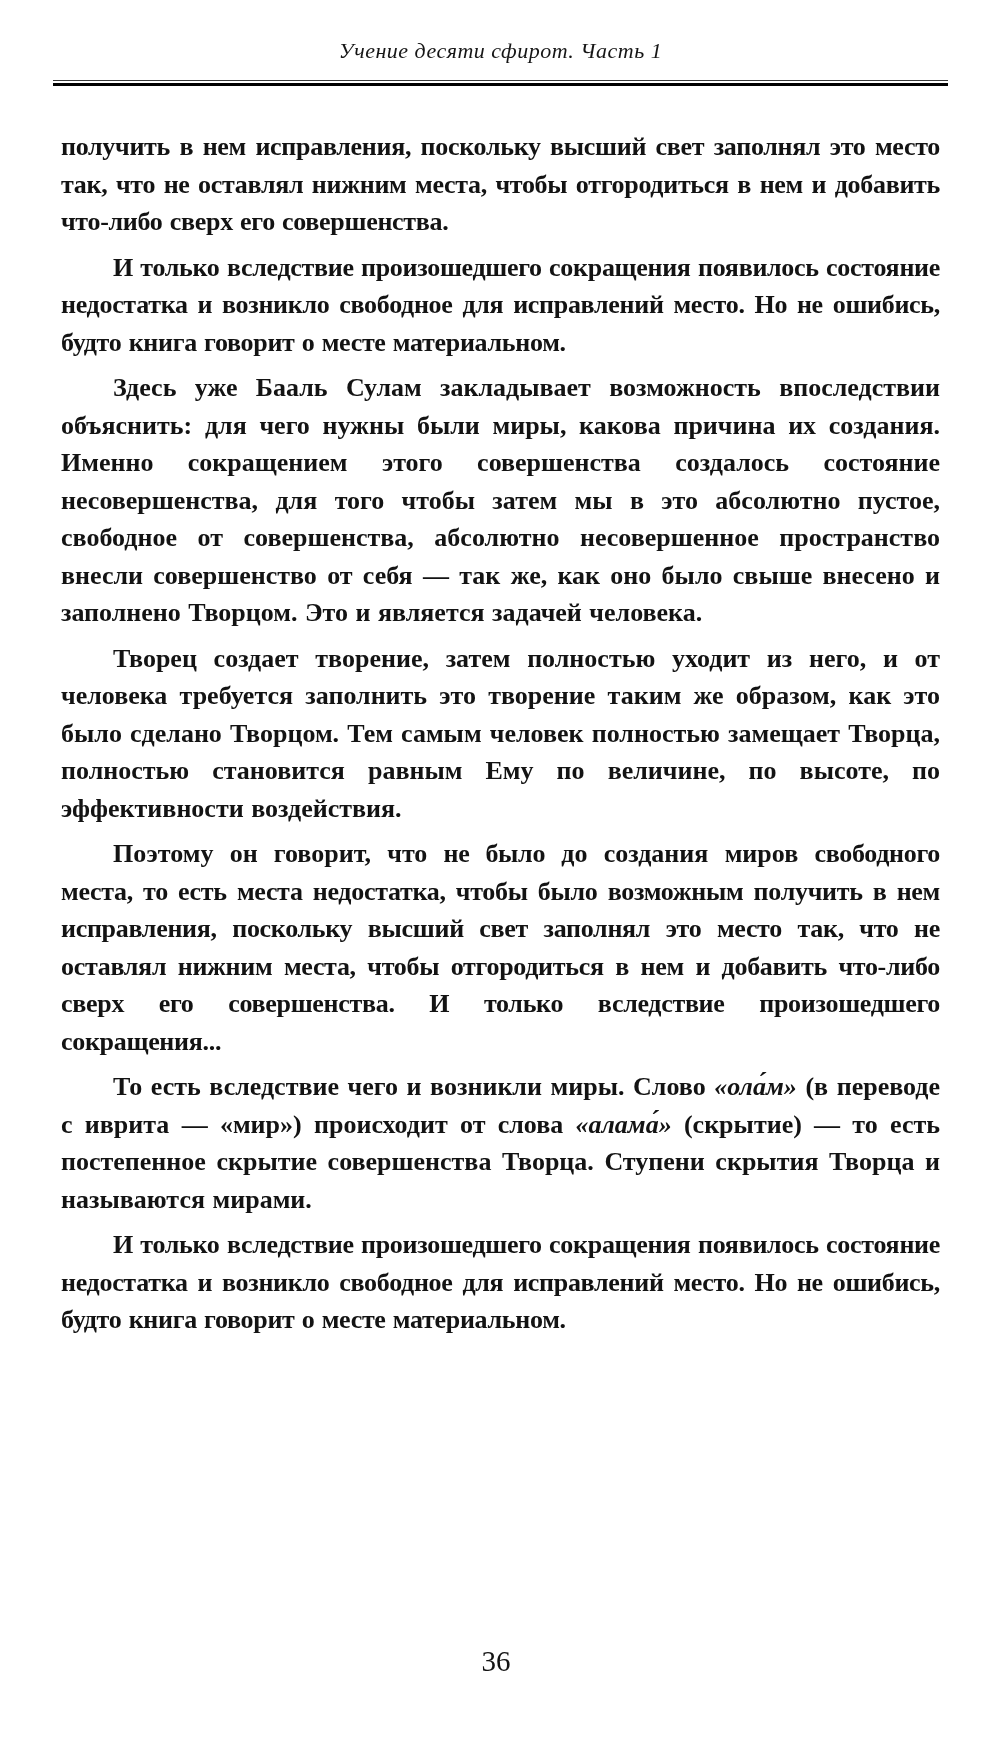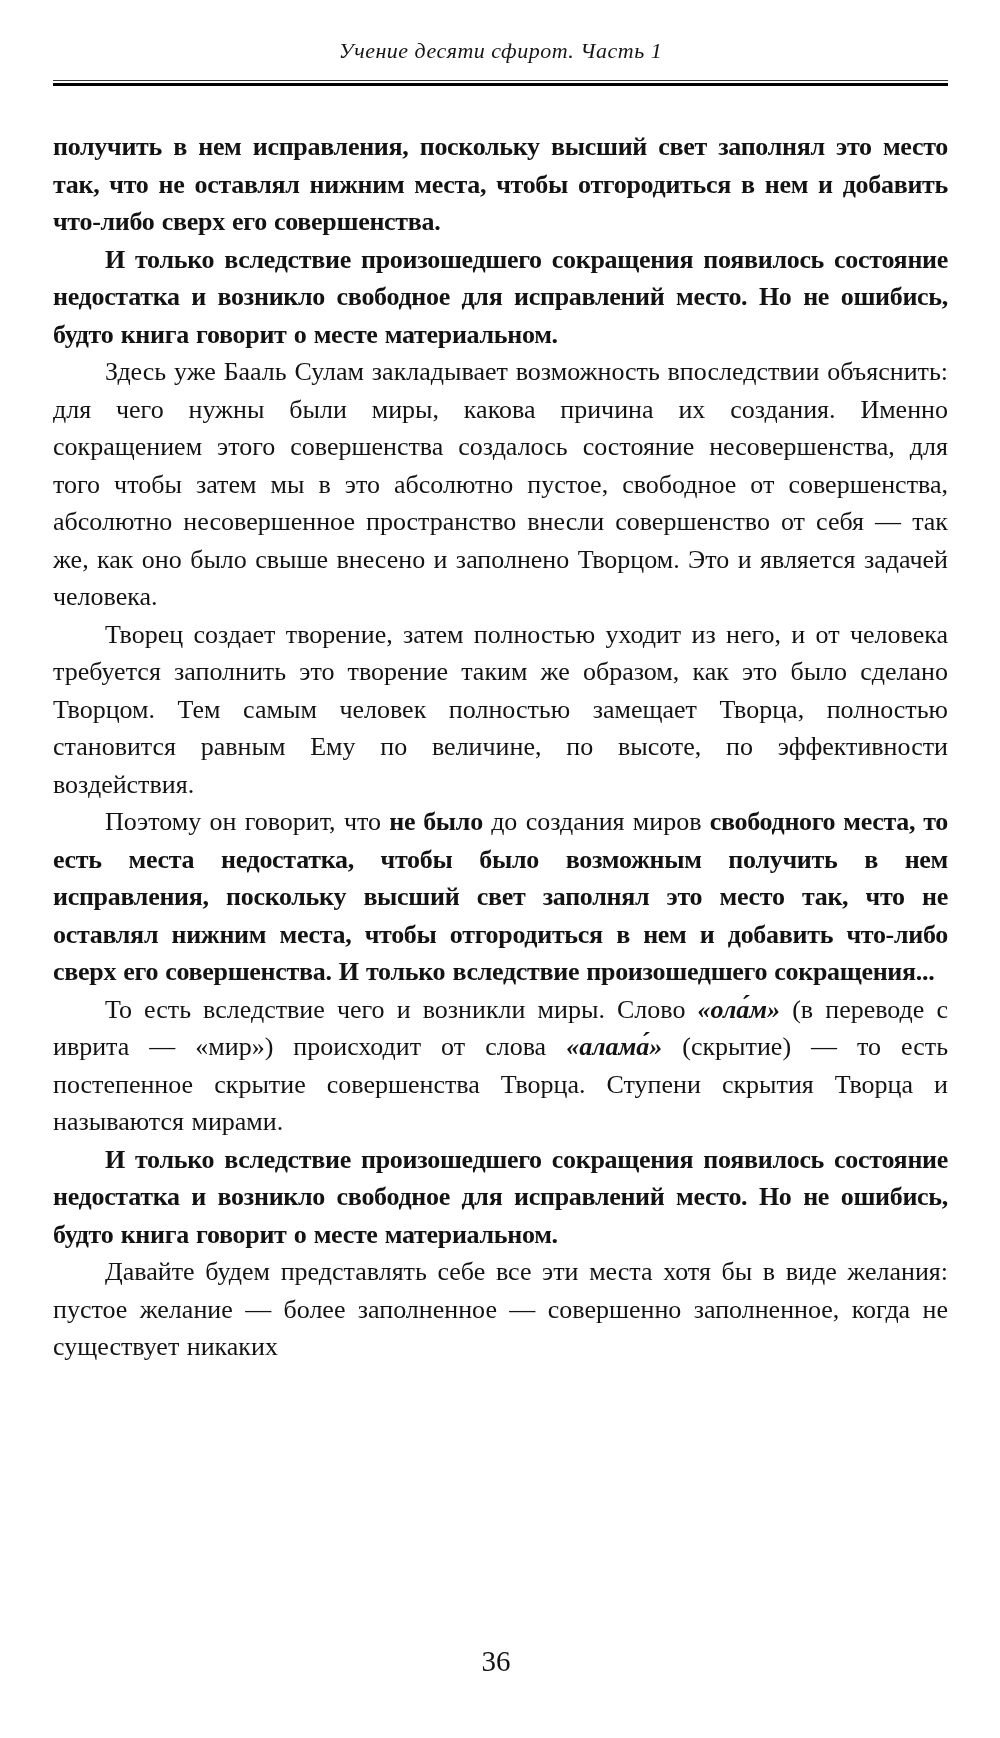--- a/index.html
+++ b/index.html
@@ -33,27 +33,27 @@
     border-bottom: 3px solid #000000;  
   }
   .text-block {
     margin-top: 42px;
     font-size: 26px;
     line-height: 37.5px;
     text-align: justify;
     word-spacing: 1px;
   }
   .text-block p.para {
-    margin: 0;
+    margin: 8px;
     padding: 0;
   }
   .text-block p.para.indent {
     text-indent: 52px;
   }
-  .run-regular { font-weight: normal; font-style: normal; }
+  .run-regular { font-weight: bold; font-style: normal; }
   .run-bold    { font-weight: bold;   font-style: normal; letter-spacing: -0.3px; }
   .run-italic  { font-style: italic;  font-weight: bold; }
   .footer {
     position: absolute;
     left: 0;
     right: 8px;
     top: 1645px;
     text-align: center;
     font-size: 29px;
     color: #131313;
@@ -70,20 +70,19 @@
 
   <div class="text-block">
 
   <p class="para"><span class="run-bold">получить в нем исправления, поскольку высший свет заполнял это место так, что не оставлял нижним места, чтобы отгородиться в нем и добавить что-либо сверх его совершенства.</span></p>
       <p class="para indent"><span class="run-bold">И только вследствие произошедшего сокращения появилось состояние недостатка и возникло свободное для исправлений место. Но не ошибись, будто книга говорит о месте материальном.</span></p>
       <p class="para indent"><span class="run-regular">Здесь уже Бааль Сулам закладывает возможность впоследствии объяснить: для чего нужны были миры, какова причина их создания. Именно сокращением этого совершенства создалось состояние несовершенства, для того чтобы затем мы в это абсолютно пустое, свободное от совершенства, абсолютно несовершенное пространство внесли совершенство от себя — так же, как оно было свыше внесено и заполнено Творцом. Это и является задачей человека.</span></p>
       <p class="para indent"><span class="run-regular">Творец создает творение, затем полностью уходит из него, и от человека требуется заполнить это творение таким же образом, как это было сделано Творцом. Тем самым человек полностью замещает Творца, полностью становится равным Ему по величине, по высоте, по эффективности воздействия.</span></p>
       <p class="para indent"><span class="run-regular">Поэтому он говорит, что </span><span class="run-bold">не было</span><span class="run-regular"> до создания миров </span><span class="run-bold">свободного места, то есть места недостатка, чтобы было возможным получить в нем исправления, поскольку высший свет заполнял это место так, что не оставлял нижним места, чтобы отгородиться в нем и добавить что-либо сверх его совершенства. И только вследствие произошедшего сокращения...</span></p>
       <p class="para indent"><span class="run-regular">То есть вследствие чего и возникли миры. Слово </span><span class="run-italic">«ола́м»</span><span class="run-regular"> (в переводе с иврита — «мир») происходит от слова </span><span class="run-italic">«алама́»</span><span class="run-regular"> (скрытие) — то есть постепенное скрытие совершенства Творца. Ступени скрытия Творца и называются мирами.</span></p>
       <p class="para indent"><span class="run-bold">И только вследствие произошедшего сокращения появилось состояние недостатка и возникло свободное для исправлений место. Но не ошибись, будто книга говорит о месте материальном.</span></p>
-      <p class="para indent"><span class="run-regular">Давайте будем представлять себе все эти места хотя бы в виде желания: пустое желание — более заполненное — совершенно заполненное, когда не существует никаких</span></p>
     </div>
 
 </div>
 
 <div class="footer">
   <span>36</span>
 </div>
 
 </body></html>

